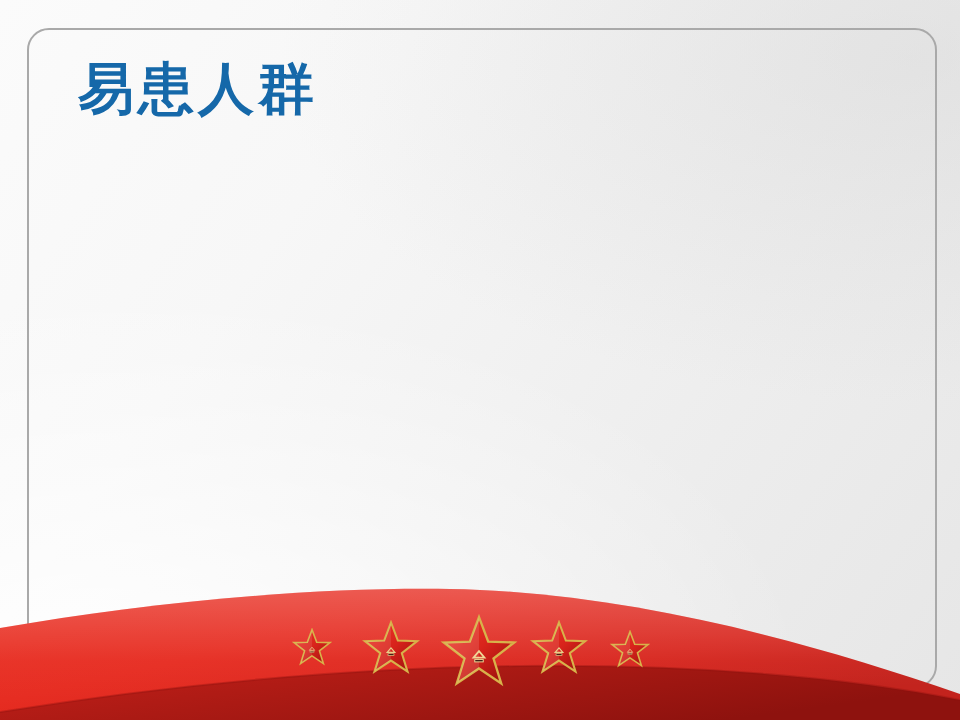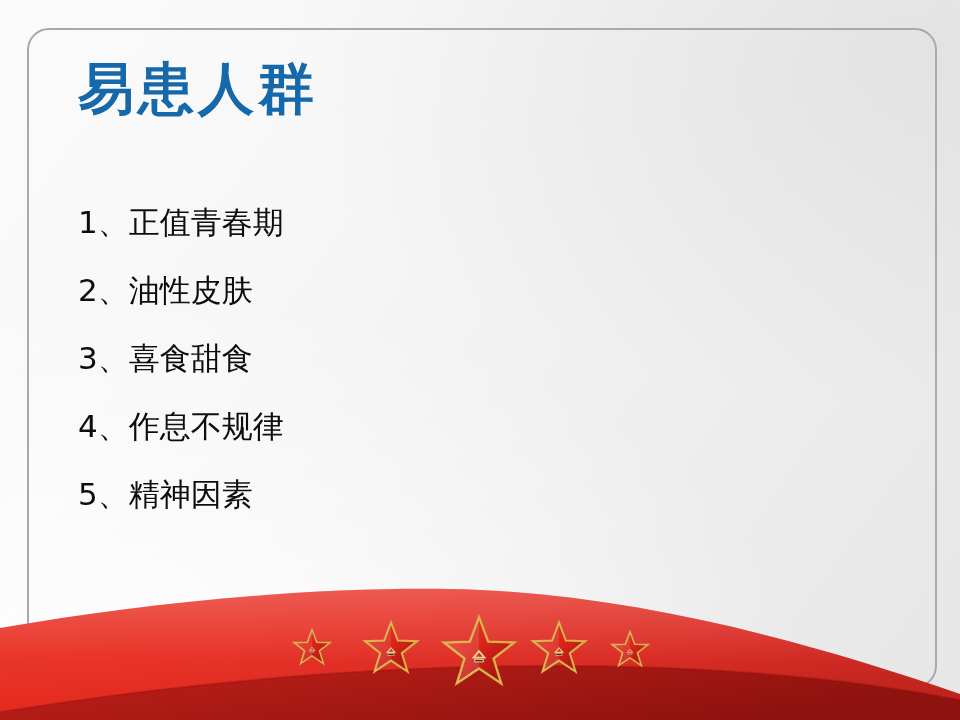--- a/index.html
+++ b/index.html
@@ -102,27 +102,20 @@
 <div id="slide">
 
   <div id="slide-bg-wash"></div>
 
   <div id="frame"></div>
 
   <div id="content">
 
     <div id="title">易患人群</div>
 
-    <ul id="bullet-list">
-      <li>1、正值青春期</li>
-      <li>2、油性皮肤</li>
-      <li>3、喜食甜食</li>
-      <li>4、作息不规律</li>
-      <li>5、精神因素</li>
-    </ul>
 
   </div>
 
   <div id="ribbon">
     <svg viewBox="0 0 960 160" preserveAspectRatio="none" aria-hidden="true">
       <defs>
         <linearGradient id="gBright" x1="0" y1="0" x2="1" y2="0.6">
           <stop offset="0%" stop-color="#ea3023"></stop>
           <stop offset="38%" stop-color="#e62a1f"></stop>
           <stop offset="72%" stop-color="#d8241c"></stop>

